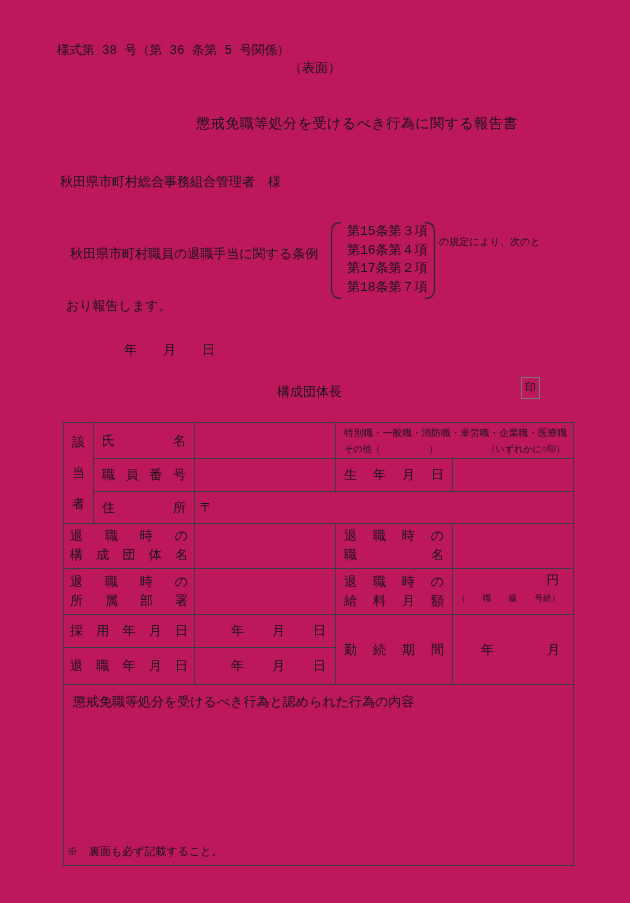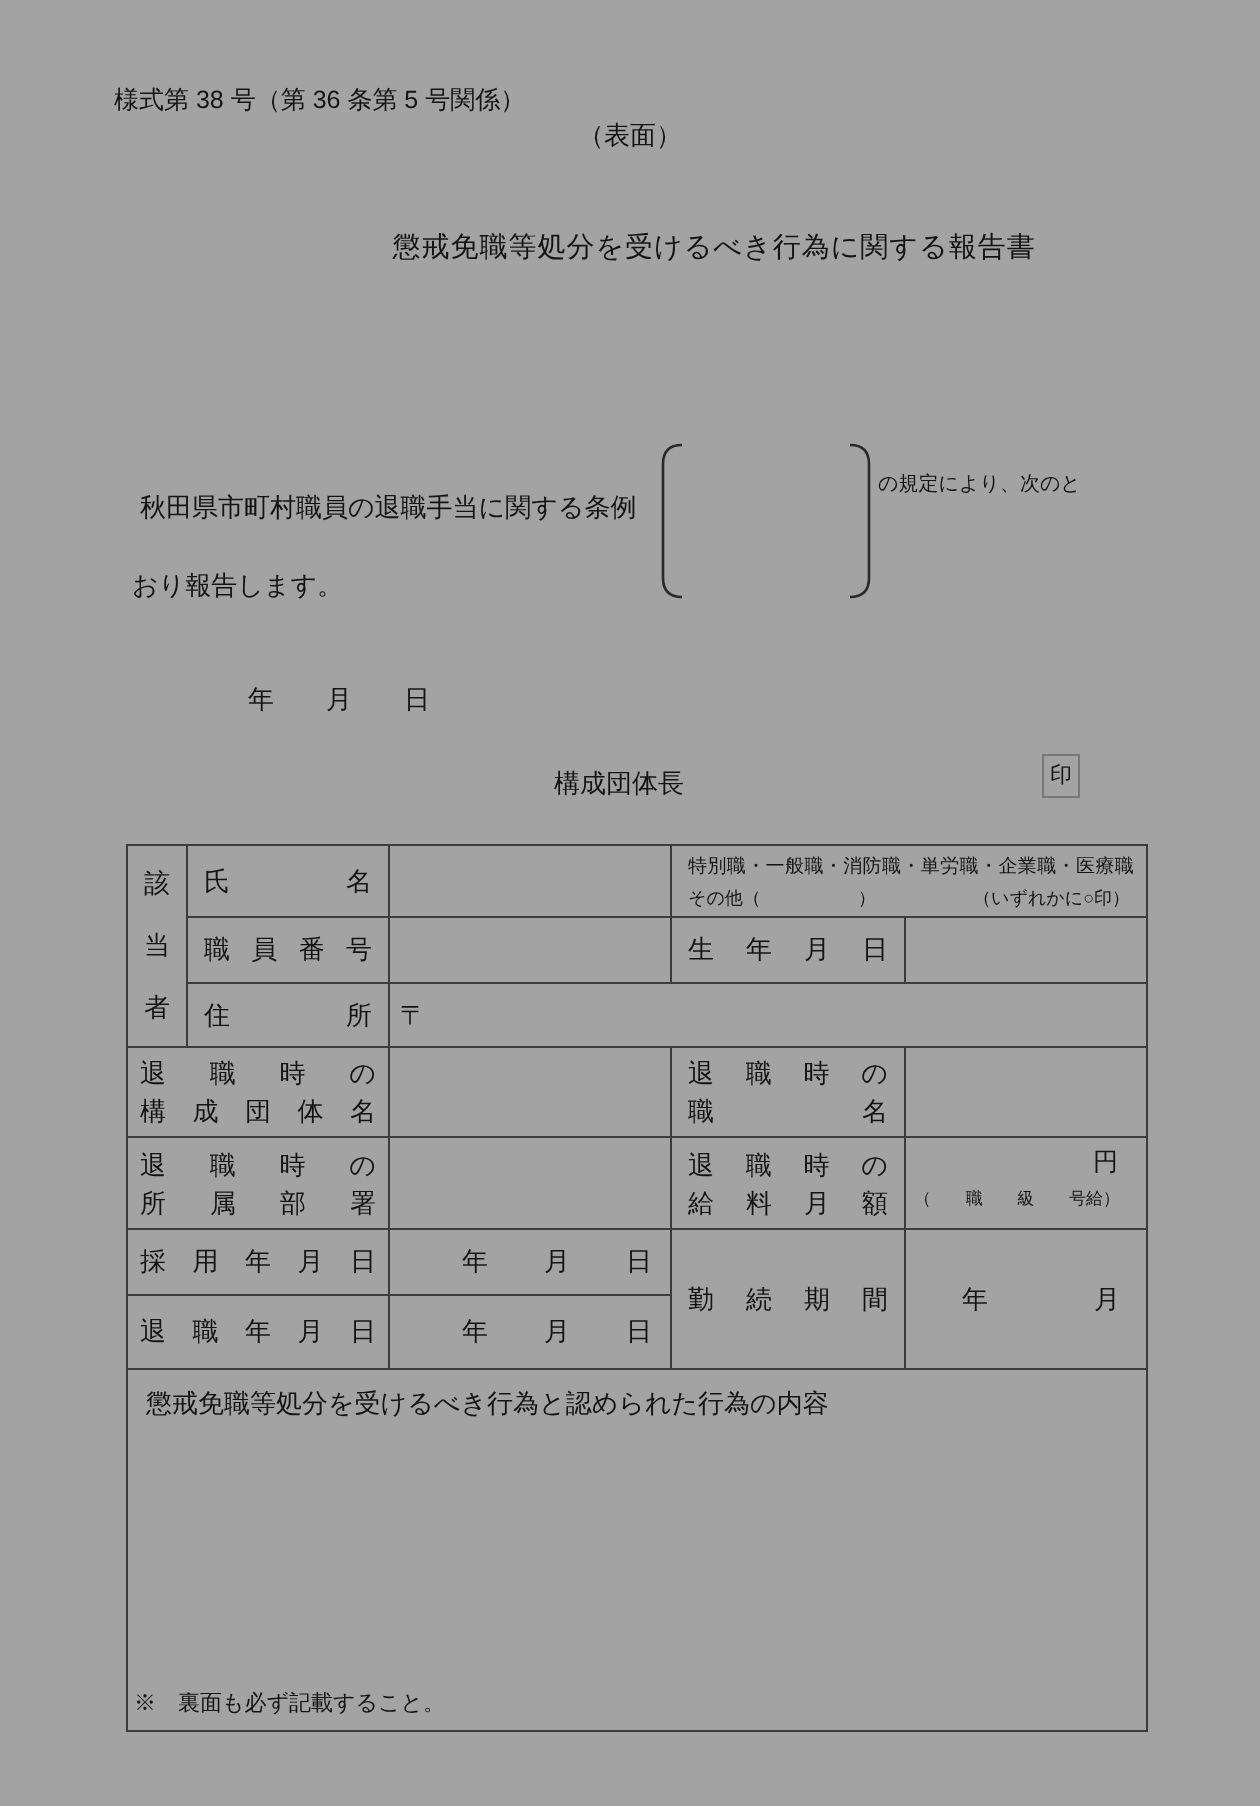--- a/index.html
+++ b/index.html
@@ -1,34 +1,34 @@
 <!DOCTYPE html>
 <html><head>
 <meta charset="utf-8">
 <style>
   html,body{margin:0;padding:0;background:#ffffff;}
   .page{
     position:relative;
     width:630px;height:903px;
-    background:#a3a3a3;
+    background:#be185d;
     color:#141414;
-    font-family:Liberation Sans, sans-serif;
+    font-family:Liberation Mono, monospace;
     overflow:hidden;
   }
   .abs{position:absolute;white-space:nowrap;}
   .centered{left:0;width:630px;text-align:center;}
 
   .form-number{left:57px;top:42px;font-size:12.5px;}
   .side-label{top:59px;font-size:13px;}
   .doc-title{top:115px;font-size:14px;letter-spacing:0.5px;margin-left:42px;}
   .addressee{left:60px;top:173px;font-size:13px;}
 
   .clause-before{left:70px;top:245px;font-size:13px;}
   .clause-after{left:439px;top:235px;font-size:10px;}
-  .clause-cont{left:66px;top:284px;font-size:13px;}
+  .clause-cont{left:66px;top:297px;font-size:13px;}
   .articles{left:347px;top:223px;font-size:13px;}
   .articles div{line-height:18.5px;height:18.5px;}
   .brace{left:auto;top:221px;}
   .brace-left{left:328px;}
   .brace-right{left:423px;}
 
   .date-line{left:124px;top:341px;font-size:13px;}
   .signer{left:277px;top:383px;font-size:13px;}
   .seal-box{
     left:521px;top:377px;width:17px;height:20px;
@@ -66,29 +66,36 @@
   .conduct-cell{vertical-align:top !important;text-align:left;padding:8px 9px !important;font-size:12.5px;}
 </style>
 </head>
 <body>
 
 <div class="page">
 
   <div class="abs form-number">様式第 38 号（第 36 条第 5 号関係）</div>
   <div class="abs centered side-label">（表面）</div>
   <div class="abs centered doc-title">懲戒免職等処分を受けるべき行為に関する報告書</div>
+  <div class="abs addressee">秋田県市町村総合事務組合管理者　様</div>
 
   <div class="abs clause-before">秋田県市町村職員の退職手当に関する条例</div>
 
   <div class="abs brace brace-left">
     <svg width="15" height="79" viewBox="0 0 15 79">
       <path d="M13 1.5 Q3.5 1.5 3.5 11 L3.5 68 Q3.5 77.5 13 77.5" fill="none" stroke="#2a2a2a" stroke-width="1.3"></path>
     </svg>
   </div>
 
+  <div class="abs articles">
+    <div>第15条第３項</div>
+    <div>第16条第４項</div>
+    <div>第17条第２項</div>
+    <div>第18条第７項</div>
+  </div>
 
   <div class="abs brace brace-right">
     <svg width="15" height="79" viewBox="0 0 15 79">
       <path d="M2 1.5 Q11.5 1.5 11.5 11 L11.5 68 Q11.5 77.5 2 77.5" fill="none" stroke="#2a2a2a" stroke-width="1.3"></path>
     </svg>
   </div>
 
   <div class="abs clause-after">の規定により、次のと</div>
   <div class="abs clause-cont">おり報告します。</div>
 

